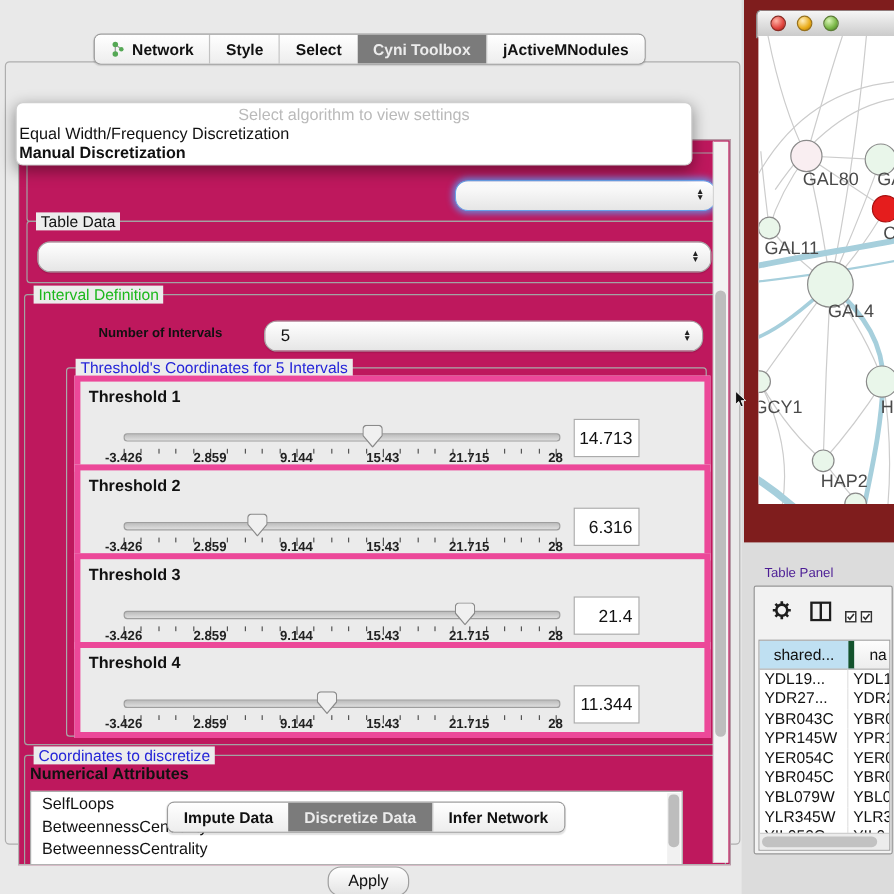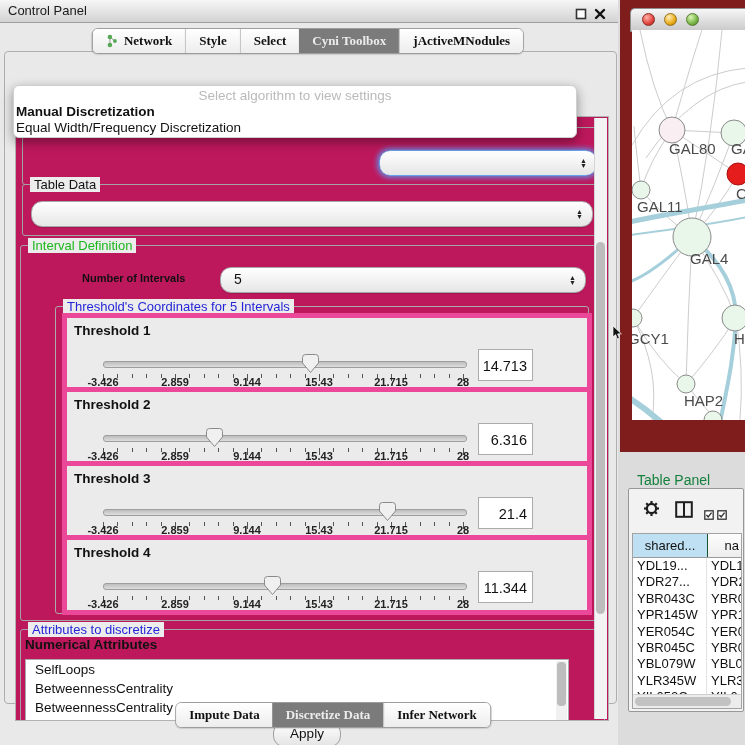--- a/index.html
+++ b/index.html
@@ -9,23 +9,23 @@
   #left-panel{position:absolute;left:0;top:0;width:618px;height:745px;background:#e9e9e9;}
   #cp-titlebar{position:absolute;left:0;top:0;width:618px;height:22px;
      background:linear-gradient(#f6f6f6,#d3d3d3);border-bottom:1px solid #9f9f9f;
      font-size:13px;line-height:21px;}
   #cp-title{padding-left:8px;color:#1a1a1a;}
   .tb-ico{position:absolute;top:5px;width:12px;height:12px;cursor:default;}
   #float-ico{right:31px;}
   #close-ico{right:12px;}
   
   .segbar{position:absolute;display:flex;height:24px;border:1px solid #9d9d9d;border-radius:6px;
-     overflow:hidden;background:#fdfdfd;box-shadow:0 1px 1px rgba(0,0,0,.12);font-family:Liberation Serif, serif;}
+     overflow:hidden;background:#fdfdfd;box-shadow:0 1px 1px rgba(0,0,0,.12);}
   #top-tabs{top:28px;left:308px;transform:translateX(-50%);}
-  #bottom-tabs{top:702px;left:305px;transform:translateX(-50%);margin-left:28px;}
+  #bottom-tabs{top:668px;left:305px;transform:translateX(-50%);}
   .seg{display:flex;align-items:center;padding:0 13px;font-size:13px;font-weight:bold;
      color:#111;background:linear-gradient(#fff,#ededed);border-left:1px solid #c2c2c2;white-space:nowrap;}
   .seg:first-child{border-left:none;}
   .seg.sel{background:#7b7b7b;color:#ececec;border-left:none;}
   .seg .net-ico{margin-right:5px;display:inline-flex;}
   
   #outer-panel{position:absolute;left:4px;top:51px;width:611px;height:651px;
      background:#e9e9e9;border:1px solid #aeaeae;border-radius:4px;}
   #inner-pane{position:absolute;left:10px;top:64px;width:592px;height:603px;
      background:#be185d;border:1px solid #b2b2b2;overflow:hidden;}
@@ -74,57 +74,44 @@
   
   #net-window{position:absolute;left:620px;top:0;width:125px;height:452px;background:#7f1d1d;}
   #net-titlebar{position:absolute;left:10px;top:8px;right:0;height:22px;
      background:linear-gradient(#f6f6f6,#c9c9c9);border:1px solid #8f8f8f;border-right:none;
      border-radius:5px 0 0 0;}
   .light{position:absolute;top:4px;width:13px;height:13px;border-radius:50%;}
   #light-red{left:11px;background:radial-gradient(circle at 35% 30%,#ffb3a6,#e0443e 60%,#9c1d16);border:1px solid #8a2b24;box-sizing:border-box;}
   #light-yellow{left:33px;background:radial-gradient(circle at 35% 30%,#ffeebe,#e9ab17 60%,#a8720a);border:1px solid #96701c;box-sizing:border-box;}
   #light-green{left:55px;background:radial-gradient(circle at 35% 30%,#d9f5b5,#77b544 60%,#47722а);border:1px solid #5b7d35;box-sizing:border-box;}
   #net-canvas{position:absolute;left:12px;top:30px;width:113px;height:390px;background:#fff;overflow:hidden;}
-  #table-panel-title{position:absolute;left:637px;top:472px;font-size:14px;color:#15803d;}
+  #table-panel-title{position:absolute;left:637px;top:472px;font-size:11px;color:#4c1d95;}
   #table-panel{position:absolute;left:628px;top:488px;width:116px;height:224px;background:#f2f2f2;
      border:1px solid #979797;border-radius:2px;box-sizing:border-box;}
   .tp-ico{position:absolute;}
   #gear-ico{left:14px;top:11px;}
   #col-ico{left:46px;top:12px;}
   #cb1-ico{left:75px;top:17px;}
   #cb2-ico{left:88px;top:17px;}
   #tbl-scroll{position:absolute;left:3px;top:44px;width:108px;height:174px;background:#fff;border:1px solid #a2a2a2;overflow:hidden;}
   #tbl-header{display:flex;height:23px;border-bottom:1px solid #9a9a9a;font-size:13px;line-height:23px;}
-  #th1{width:74px;background:#bfe0f2;text-align:center;border-right:1px solid #14532d;}
+  #th1{width:74px;background:#bfe0f2;text-align:center;border-right:5px solid #14532d;}
   #th2{flex:1;background:linear-gradient(#fdfdfd,#ededed);text-align:right;padding-right:2px;}
   .trow{display:flex;height:16.4px;line-height:16.4px;font-size:13px;}
   .tc1{width:74px;padding-left:4px;box-sizing:border-box;border-right:1px solid #e2e2e2;overflow:hidden;white-space:nowrap;}
   .tc2{flex:1;padding-left:4px;overflow:hidden;white-space:nowrap;}
   #h-scroll{position:absolute;left:0;bottom:0;width:108px;height:13px;background:#ececec;border-top:1px solid #cfcfcf;}
   #h-thumb{position:absolute;left:2px;top:2px;width:96px;height:9px;background:#c2c2c2;border-radius:5px;}
   #mouse-cursor{position:absolute;left:612px;top:326px;z-index:90;}
   svg text{font-family:"Liberation Sans",sans-serif;}
 </style>
 </head>
 <body>
 
 <div id="left-panel">
-  <div id="cp-titlebar">
-    <span id="cp-title">Control Panel</span>
-    <span class="tb-ico" id="float-ico">
-      <svg width="12" height="12">
-          <rect x="1.5" y="1.5" width="9" height="9" fill="#fff" stroke="#333" stroke-width="1.6"></rect>
-        </svg>
-    </span>
-    <span class="tb-ico" id="close-ico">
-      <svg width="12" height="12">
-          <path d="M2,2 L10,10 M10,2 L2,10" stroke="#111" stroke-width="2.4" stroke-linecap="round"></path>
-        </svg>
-    </span>
-  </div>
 
   <div id="outer-panel">
     <div id="inner-pane">
 
       <div class="group" id="algo-group" style="left:6px;top:10px;width:576px;height:56px;">
         <span class="gtitle gt-blue">Discretization Algorithm</span>
         <div class="combo focused" style="left:356px;top:22px;width:216px;">
           <span class="arrows">▲<span>▼</span></span>
         </div>
       </div>
@@ -304,21 +291,21 @@
                 <span class="handle" style="left:196.7px"><svg width="17" height="19" viewBox="0 0 17 19">
                     <path d="M3.5,0.5 h10 a3,3 0 0 1 3,3 v5.5 L8.5,18.5 L0.5,9 V3.5 a3,3 0 0 1 3,-3 z" fill="#f0f0f0" stroke="#8a8a8a"></path>
                   </svg></span>
                 <div class="vbox">11.344</div>
               </div>
             </div>
         </div>
       </div>
 
       <div class="group" id="attr-group" style="left:4px;top:512px;width:583px;height:110px;">
-        <span class="gtitle gt-blue">Attributes to discretize</span>
+        <span class="gtitle gt-blue">Coordinates to discretize</span>
         <span id="attr-label">Numerical Attributes</span>
         <div id="attr-list">
           <div id="attr-items">
               <div class="attr-item">SelfLoops</div>
               <div class="attr-item">BetweennessCentrality</div>
               <div class="attr-item">BetweennessCentrality</div>
             </div>
           <div id="attr-sb">
               <div id="attr-thumb"></div>
             </div>
@@ -367,22 +354,22 @@
         <span>Discretize Data</span>
       </div>
       <div class="seg">
         <span>Infer Network</span>
       </div>
     </div>
 
   <div id="algo-popup">
     <div id="algo-hint">Select algorithm to view settings</div>
     <div id="algo-opts">
+        <div class="algo-opt">Equal Width/Frequency Discretization</div>
         <div class="algo-opt bold">Manual Discretization</div>
-        <div class="algo-opt">Equal Width/Frequency Discretization</div>
       </div>
   </div>
 </div>
 
 <div id="net-window">
   <div id="net-titlebar">
     <span class="light" id="light-red" style="background:radial-gradient(circle at 35% 30%,#ffb3a6,#e0443e 60%,#9c1d16);"></span>
     <span class="light" id="light-yellow"></span>
     <span class="light" id="light-green" style="background:radial-gradient(circle at 35% 30%,#d9f5b5,#77b544 60%,#47722a);"></span>
   </div>

